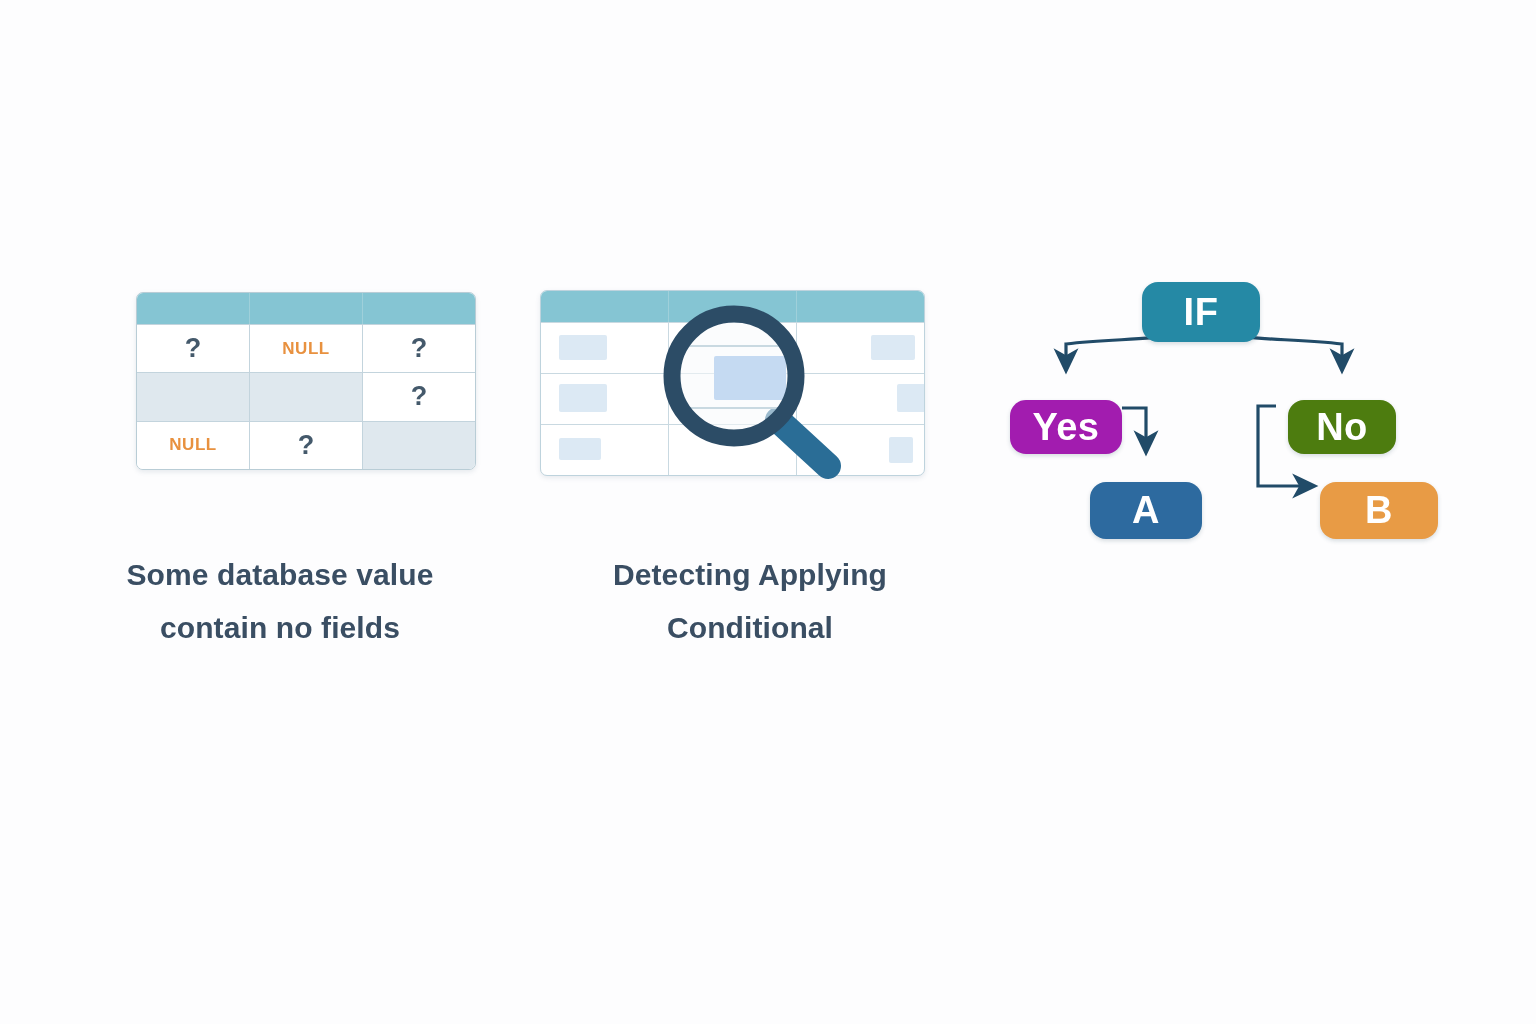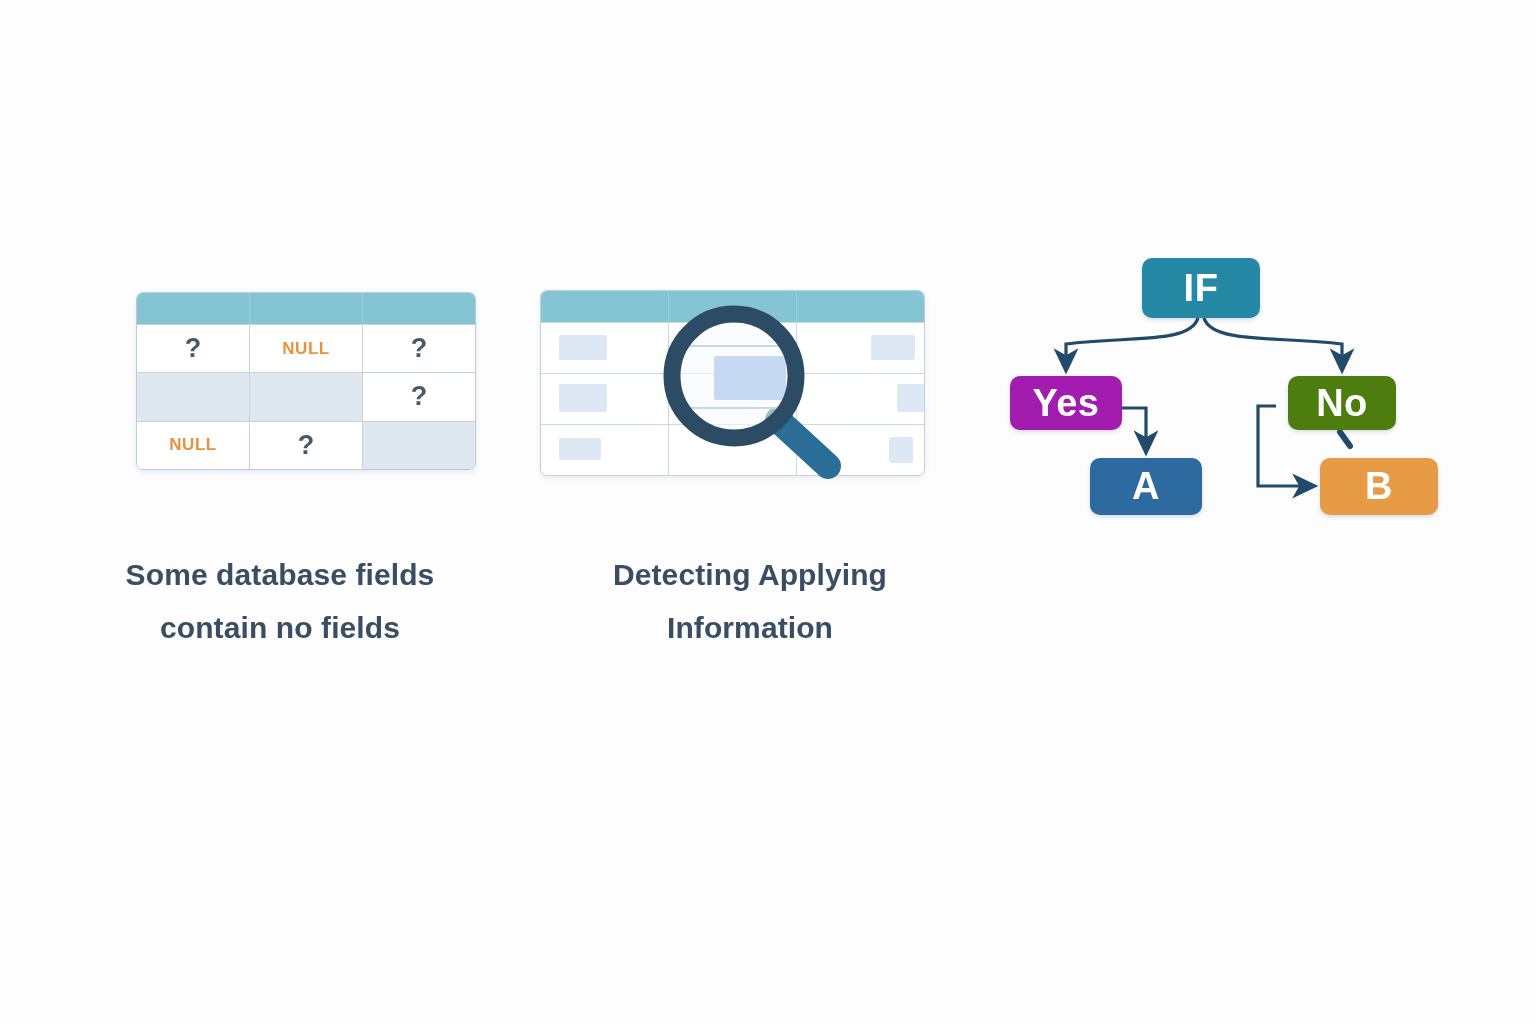--- a/index.html
+++ b/index.html
@@ -175,24 +175,25 @@
     height: 290px;
   }
   .flow-svg { position: absolute; left: 0; top: 0; }
   .node {
     position: absolute;
     display: flex;
     align-items: center;
     justify-content: center;
     color: #ffffff;
     font-weight: 700;
-    border-radius: 10px;
+    border-radius: 16px;
     box-shadow: 0 2px 4px rgba(40,70,90,.18);
     font-size: 38px;
     letter-spacing: .5px;
+    margin-top: 24px;
   }
   .node-if  { left: 162px; top: 10px;  width: 118px; height: 60px; background: #2589a5; }
   .node-yes { left: 30px;  top: 128px; width: 112px; height: 54px; background: #a21caf; }
   .node-no  { left: 308px; top: 128px; width: 108px; height: 54px; background: #4d7c0f; }
   .node-a   { left: 110px; top: 210px; width: 112px; height: 57px; background: #2d6a9f; }
   .node-b   { left: 340px; top: 210px; width: 118px; height: 57px; background: #e89b45; }
 </style>
 </head>
 <body>
 
@@ -223,21 +224,21 @@
 
           <div class="nt-row">
             <div class="nt-cell null">NULL</div>
             <div class="nt-cell qmark">?</div>
             <div class="nt-cell shaded"></div>
           </div>
 
         </div>
       </div>
       <div class="caption">
-        <span class="line">Some database fields</span>
+        <span class="line">Some database value</span>
         <span class="line">contain no fields</span>
       </div>
     </div>
 
     <div class="panel panel-detect">
       <div class="panel-art">
         <div class="detect-wrap">
 
           <div class="detect-table">
             <div class="dt-head">
@@ -287,21 +288,21 @@
             <line x1="20" y1="52" x2="144" y2="52" stroke="#c9d9e1" stroke-width="2"></line>
             <line x1="20" y1="114" x2="144" y2="114" stroke="#c9d9e1" stroke-width="2"></line>
 
             <circle cx="82" cy="82" r="62" fill="none" stroke="#2c4c66" stroke-width="17"></circle>
           </svg>
 
         </div>
       </div>
       <div class="caption">
         <span class="line">Detecting Applying</span>
-        <span class="line">Information</span>
+        <span class="line">Conditional</span>
       </div>
     </div>
 
     <div class="panel panel-logic">
       <div class="panel-art">
         <div class="flow">
 
           <svg class="flow-svg" width="500" height="290" viewBox="0 0 500 290">
             <defs>
               <marker id="ah" markerWidth="9" markerHeight="9" refX="6.2" refY="4.5" orient="auto">

